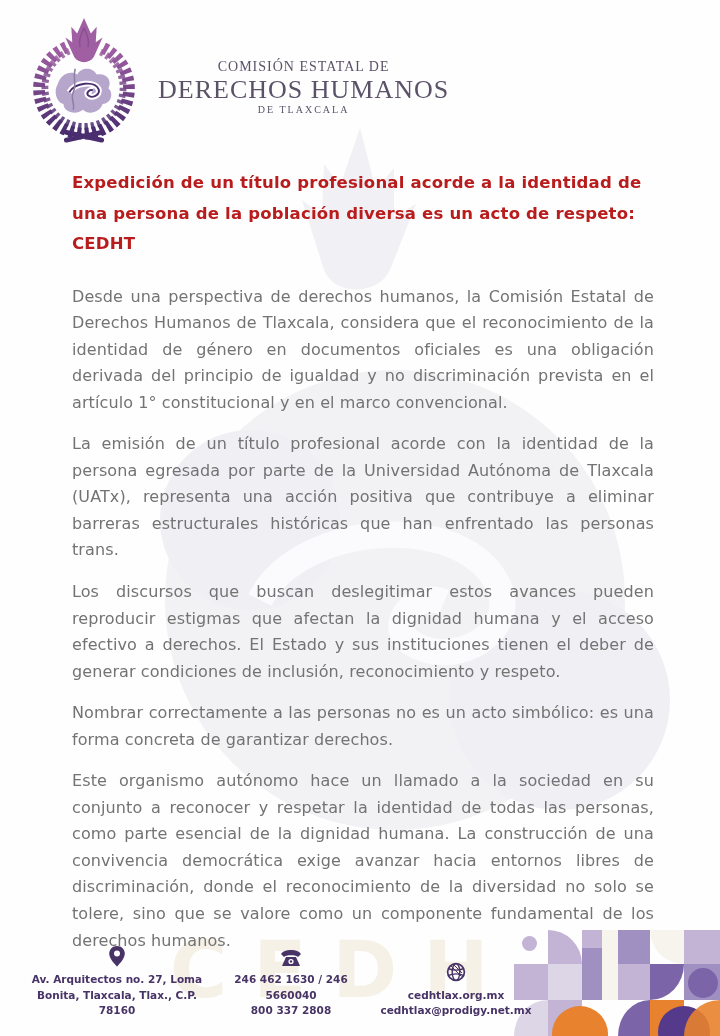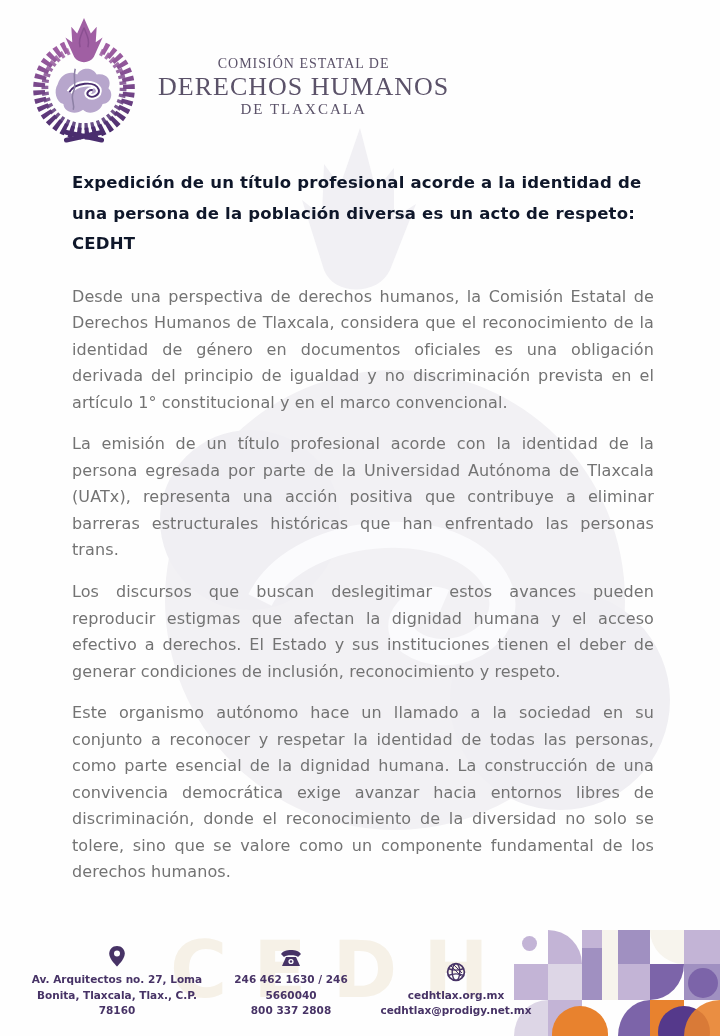--- a/index.html
+++ b/index.html
@@ -24,26 +24,26 @@
   
   .header{position:relative;z-index:1;padding:14px 0 0 20px;display:flex;align-items:center;}
   .logo{width:128px;height:132px;flex:0 0 auto;}
   .orgname{
     margin-left:10px;text-align:center;color:#5b5269;
     font-family:"Liberation Serif","DejaVu Serif",serif;
     line-height:1.12;padding-top:14px;
   }
   .orgname .l1{font-size:14px;letter-spacing:1px;}
   .orgname .l2{font-size:26px;letter-spacing:1px;}
-  .orgname .l3{font-size:15px;letter-spacing:2px;}
+  .orgname .l3{font-size:10px;letter-spacing:2px;}
 
   
   .article{position:relative;z-index:1;margin:22px 66px 0 72px;}
   .article h1{
-    font-size:16.5px;line-height:1.85;color:#0f172a;
+    font-size:16.5px;line-height:1.85;color:#b91c1c;
     font-weight:bold;letter-spacing:.2px;margin:0 0 24px 0;
   }
   .article p{
     font-size:16px;line-height:1.66;color:#737373;
     text-align:justify;margin:0 0 15px 0;letter-spacing:.1px;
   }
 
   
   .footer{
     position:absolute;left:0;bottom:18px;z-index:2;
@@ -115,20 +115,21 @@
       <div class="l2">DERECHOS HUMANOS</div>
       <div class="l3">DE TLAXCALA</div>
     </div>
   </div>
 
   <div class="article">
     <h1>Expedición de un título profesional acorde a la identidad de una persona de la población diversa es un acto de respeto: CEDHT</h1>
     <p>Desde una perspectiva de derechos humanos, la Comisión Estatal de Derechos Humanos de Tlaxcala, considera que el reconocimiento de la identidad de género en documentos oficiales es una obligación derivada del principio de igualdad y no discriminación prevista en el artículo 1° constitucional y en el marco convencional.</p>
     <p>La emisión de un título profesional acorde con la identidad de la persona egresada por parte de la Universidad Autónoma de Tlaxcala (UATx), representa una acción positiva que contribuye a eliminar barreras estructurales históricas que han enfrentado las personas trans.</p>
     <p>Los discursos que buscan deslegitimar estos avances pueden reproducir estigmas que afectan la dignidad humana y el acceso efectivo a derechos. El Estado y sus instituciones tienen el deber de generar condiciones de inclusión, reconocimiento y respeto.</p>
+    <p>Nombrar correctamente a las personas no es un acto simbólico: es una forma concreta de garantizar derechos.</p>
     <p>Este organismo autónomo hace un llamado a la sociedad en su conjunto a reconocer y respetar la identidad de todas las personas, como parte esencial de la dignidad humana. La construcción de una convivencia democrática exige avanzar hacia entornos libres de discriminación, donde el reconocimiento de la diversidad no solo se tolere, sino que se valore como un componente fundamental de los derechos humanos.</p>
   </div>
 
   <div class="footer">
 
     <div class="f-col addr">
       <div class="f-icon">
         <svg width="20" height="24" viewBox="0 0 20 24">
           <path d="M10,1 C5.4,1 2.2,4.5 2.2,8.8 C2.2,14.2 10,21.5 10,21.5 C10,21.5 17.8,14.2 17.8,8.8 C17.8,4.5 14.6,1 10,1 Z" fill="#473366"></path>
           <circle cx="10" cy="8.6" r="3" fill="#ffffff"></circle>

